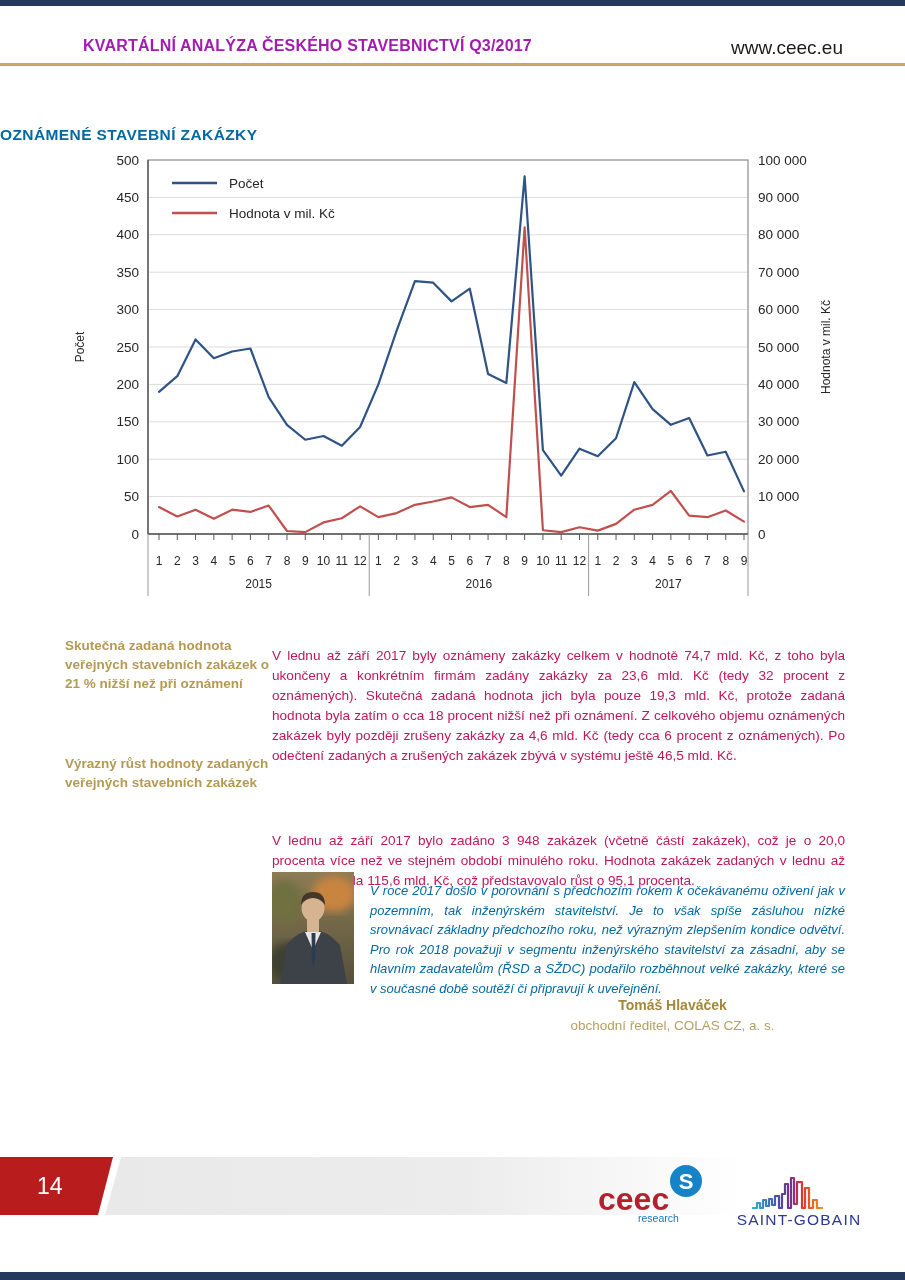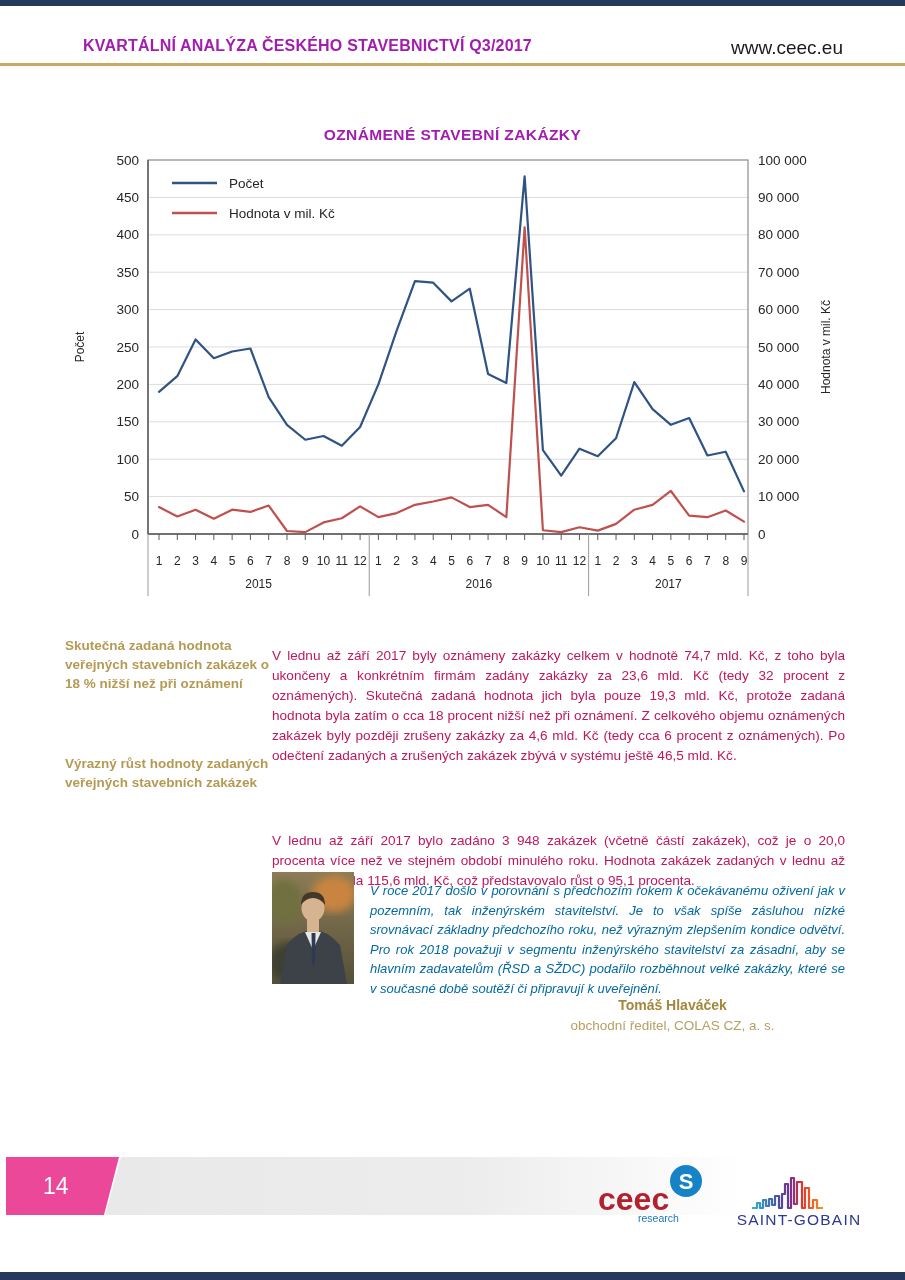--- a/index.html
+++ b/index.html
@@ -6,41 +6,41 @@
   .page{position:relative;width:905px;height:1280px;background:#fff;overflow:hidden;
         font-family:"Liberation Sans",sans-serif;color:#2b2b2b;}
   .topbar{position:absolute;left:0;top:0;width:100%;height:6px;background:#24395c;}
   .bottombar{position:absolute;left:0;top:1272px;width:100%;height:8px;background:#24395c;}
   .hdr-title{position:absolute;left:65px;top:37px;font-size:16px;font-weight:bold;
              letter-spacing:.2px;color:#a21caf;margin-left:18px;}
   .hdr-web{position:absolute;right:62px;top:37px;font-size:19px;color:#1a1a1a;}
   .gold-rule{position:absolute;left:0;top:63px;width:100%;height:3px;background:#c9aa62;}
 
   .chart{position:absolute;left:0;top:108px;width:905px;height:505px;}
-  .chart-title{position:absolute;left:0;top:18px;width:100%;text-align:center;
-               font-size:15.5px;font-weight:bold;color:#a21caf;letter-spacing:.4px;}
+  .chart-title{position:absolute;left:0;top:18px;width:100%;text-align:left;
+               font-size:15.5px;font-weight:bold;color:#0369a1;letter-spacing:.4px;}
   #chart-svg{position:absolute;left:0;top:0;}
   #chart-svg text{font-family:"Liberation Sans",sans-serif;fill:#262626;}
 
   .note{position:absolute;left:65px;width:208px;font-size:13.5px;font-weight:bold;
         color:#b49a54;line-height:1.42;}
   .note1{top:636px;}
   .note2{top:754px;}
   .para{position:absolute;left:272px;width:573px;font-size:13.6px;line-height:1.485;
         text-align:justify;color:#be185d;}
   .para1{top:632px;}
   .para2{top:817px;}
   .photo{position:absolute;left:272px;top:872px;width:82px;height:112px;}
   .quote{position:absolute;left:370px;top:868px;width:475px;font-size:13px;
          line-height:1.5;text-align:justify;font-style:italic;color:#0369a1;}
   .author{position:absolute;left:500px;right:60px;top:997px;text-align:center;}
   .author-name{font-size:14px;font-weight:bold;color:#a2873c;}
   .author-title{margin-top:5px;font-size:13.5px;color:#b5a164;}
 
-  .pagenum{position:absolute;left:6px;top:1157px;width:113px;height:58px;background:#ec4899;
+  .pagenum{position:absolute;left:0;top:1157px;width:113px;height:58px;background:#b91c1c;
            clip-path:polygon(0 0,100% 0,calc(100% - 15px) 100%,0 100%);}
   .pagenum span{display:block;padding-left:37px;line-height:58px;font-size:23px;color:#ffffff;}
   .grayband{position:absolute;left:105px;top:1157px;width:800px;height:58px;
             clip-path:polygon(16px 0,100% 0,100% 100%,0 100%);
             background:linear-gradient(to right,#e9e9e9 0%,#ececec 45%,rgba(236,236,236,0) 80%);}
   .logo-ceec{position:absolute;left:596px;top:1163px;}
   .logo-sg{position:absolute;left:724px;top:1172px;}
 </style>
 </head>
 <body>
@@ -167,21 +167,21 @@
         <text x="668.3046875" y="480" text-anchor="middle" font-size="12">2017</text>
         <line x1="172" y1="75" x2="217" y2="75" stroke="#2e5384" stroke-width="2.6"></line>
         <text x="229" y="79.5" font-size="13.5">Počet</text>
         <polyline points="159,283.88 177.28125,268.172 195.5625,231.51999999999998 213.84375,250.22 232.125,243.488 250.40625,240.496 268.6875,289.116 286.96875,316.79200000000003 305.25,331.752 323.53125,328.012 341.8125,337.736 360.09375,319.036 378.375,276.4 396.65625,222.54399999999998 414.9375,173.176 433.21875,174.672 451.5,193.372 469.78125,180.65599999999998 488.0625,265.928 506.34375,274.904 524.625,68.45600000000002 542.90625,342.224 561.1875,367.656 579.46875,340.728 597.75,348.20799999999997 616.03125,330.256 634.3125,274.15599999999995 652.59375,301.084 670.875,316.79200000000003 689.15625,310.06 707.4375,347.46000000000004 725.71875,343.72 744,383.364" fill="none" stroke="#2e5384" stroke-width="2.2" stroke-linejoin="round" stroke-linecap="round"></polyline>
         <line x1="172" y1="105" x2="217" y2="105" stroke="#c0504d" stroke-width="2.6"></line>
         <text x="229" y="109.5" font-size="13.5">Hodnota v mil. Kč</text>
         <polyline points="159,399.072 177.28125,408.422 195.5625,401.69 213.84375,410.666 232.125,401.69 250.40625,403.934 268.6875,397.576 286.96875,423.008 305.25,424.13 323.53125,414.406 341.8125,410.292 360.09375,398.324 378.375,409.17 396.65625,405.056 414.9375,396.828 433.21875,393.462 451.5,389.348 469.78125,399.072 488.0625,396.828 506.34375,409.17 524.625,119.32 542.90625,422.26 561.1875,424.13 579.46875,419.26800000000003 597.75,422.634 616.03125,415.902 634.3125,401.69 652.59375,396.828 670.875,382.99 689.15625,407.674 707.4375,409.17 725.71875,402.438 744,413.658" fill="none" stroke="#c0504d" stroke-width="2.2" stroke-linejoin="round" stroke-linecap="round"></polyline>
       </svg>
   </div>
 
-  <div class="note note1">Skutečná zadaná hodnota veřejných stavebních zakázek o 18 % nižší než při oznámení</div>
+  <div class="note note1">Skutečná zadaná hodnota veřejných stavebních zakázek o 21 % nižší než při oznámení</div>
   <div class="note note2">Výrazný růst hodnoty zadaných veřejných stavebních zakázek</div>
 
   <p class="para para1">V lednu až září 2017 byly oznámeny zakázky celkem v hodnotě 74,7 mld. Kč, z toho byla ukončeny a konkrétním firmám zadány zakázky za 23,6 mld. Kč (tedy 32 procent z oznámených). Skutečná zadaná hodnota jich byla pouze 19,3 mld. Kč, protože zadaná hodnota byla zatím o cca 18 procent nižší než při oznámení. Z celkového objemu oznámených zakázek byly později zrušeny zakázky za 4,6 mld. Kč (tedy cca 6 procent z oznámených). Po odečtení zadaných a zrušených zakázek zbývá v systému ještě 46,5 mld. Kč.</p>
   <p class="para para2">V lednu až září 2017 bylo zadáno 3 948 zakázek (včetně částí zakázek), což je o 20,0 procenta více než ve stejném období minulého roku. Hodnota zakázek zadaných v lednu až září 2017 činila 115,6 mld. Kč, což představovalo růst o 95,1 procenta.</p>
 
   <div class="photo">
     <svg width="82" height="112" viewBox="0 0 82 112">
       <defs>
         <linearGradient id="bgph" x1="0" y1="0" x2="0" y2="1">
           <stop offset="0" stop-color="#8d7c55"></stop>

